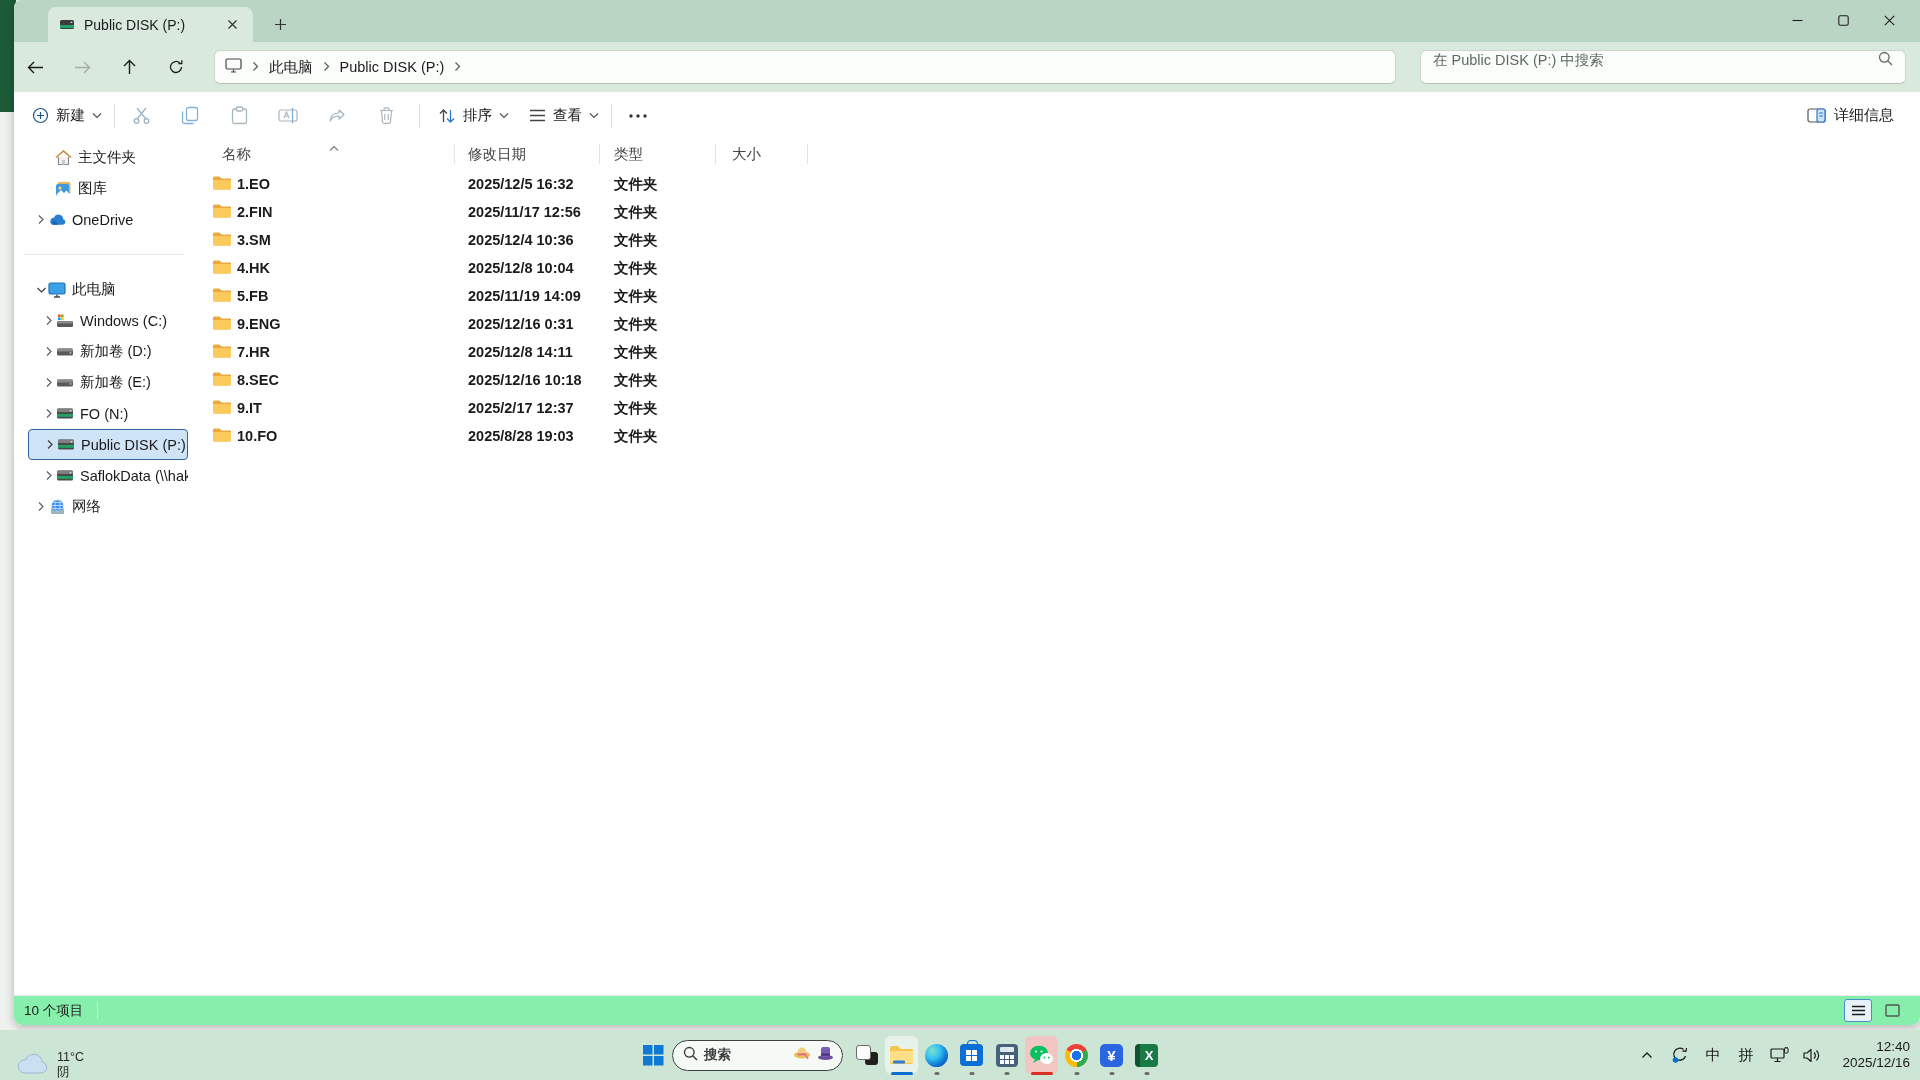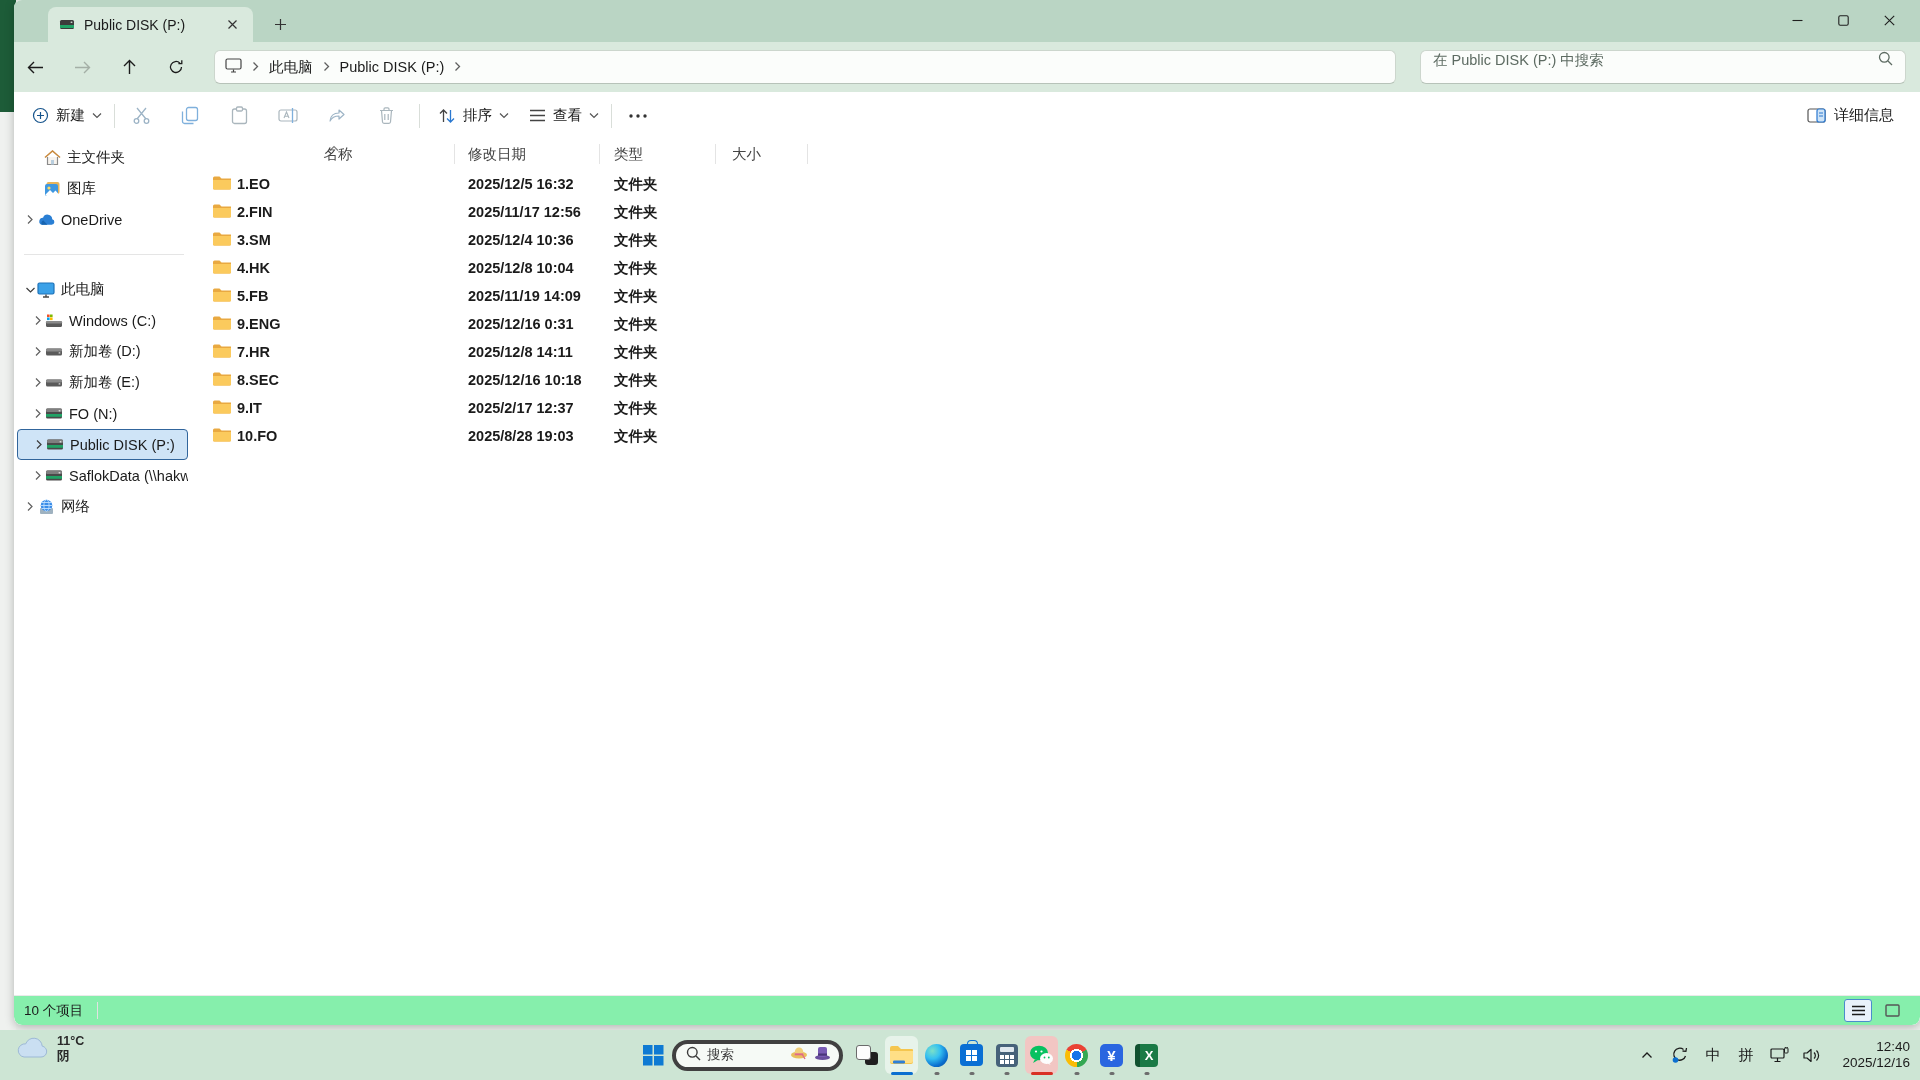--- a/index.html
+++ b/index.html
@@ -46,37 +46,37 @@
     font-size:14.5px; flex:none; }
   .ticon { width:36px; height:36px; display:flex; align-items:center; justify-content:center;
     border-radius:4px; margin-right:13px; flex:none; }
   .tsep { width:1px; height:24px; background:#d9ded9; margin:0 8px 0 2px; flex:none; }
   .details-toggle { margin-left:auto; margin-right:18px; display:flex; align-items:center; gap:8px;
     font-size:15px; padding:6px 8px; border-radius:4px; }
 
   
   .sidebar { position:absolute; left:0; top:138px; width:186px; bottom:30px; background:#fff;
     padding-top:4px; overflow:hidden; }
-  .sbitem { height:31px; display:flex; align-items:center; margin:0 12px 0 3px; border-radius:4px;
+  .sbitem { height:31px; display:flex; align-items:center; margin:0 12px 0 14px; border-radius:4px;
     overflow:hidden; white-space:nowrap; }
   .sbitem .lbl { font-size:14.5px; margin-left:6px; }
   .sb-chev { width:14px; display:flex; justify-content:center; flex:none; }
   .sbicon { width:18px; height:18px; flex:none; display:flex; align-items:center; justify-content:center; }
   .ind-top   { padding-left:6px; }
   .ind-top-n { padding-left:26px; }
   .ind-drive { padding-left:14px; }
   .sbitem.selected { background:#cfe4f7; border:1px solid #31659c; }
   .sbsep { height:39px; display:flex; align-items:center; }
   .sbsep div { height:1px; background:#e5e5e5; width:160px; margin-left:10px; }
 
   
   .filelist { position:absolute; left:186px; top:138px; right:0; bottom:30px; background:#fff; }
   .lheader { display:flex; height:32px; align-items:center; position:relative; }
   .hcell { font-size:14.5px; color:#444; height:20px; line-height:20px; border-right:1px solid #e4e4e4; }
-  .hc-name { width:255px; padding-left:22px;text-align:center; }
+  .hc-name { width:255px; padding-left:22px; }
   .hc-date { width:145px; padding-left:13px; }
   .hc-type { width:116px; padding-left:14px; }
   .hc-size { width:92px;  padding-left:16px; }
   .sortcaret { position:absolute; left:128px; top:0px; }
   .frow { display:flex; height:28px; align-items:center; }
   .fcell { font-size:14.5px; white-space:nowrap;font-weight:bold; }
   .fc-name { width:255px; padding-left:12px; display:flex; align-items:center; gap:5px; }
   .fc-date { width:145px; padding-left:13px; }
   .fc-type { width:116px; padding-left:14px; }
 
@@ -84,32 +84,32 @@
   .statusbar { position:absolute; left:0; bottom:0; right:0; height:30px; background:#86efac;
     border-top:1px solid #eaeaea; display:flex; align-items:center; padding:0 10px;
     border-radius:0 0 8px 8px; }
   .scount { font-size:13.5px; padding-right:14px; border-right:1px solid #e2e2e2; height:17px; line-height:17px; }
   .viewtoggles { margin-left:auto; display:flex; gap:6px; align-items:center; margin-right:4px; }
   .vt { width:28px; height:23px; display:flex; align-items:center; justify-content:center; border-radius:3px; }
   .vt.active { border:1px solid #4a8ccc; background:#e9f2fb; }
 
   
   .taskbar { position:absolute; left:0; top:1030px; width:1920px; height:50px; background:#cde5d4; }
-  .weather { position:absolute; left:16px; top:4px; display:flex; align-items:center; gap:7px;font-weight:bold; }
+  .weather { position:absolute; left:16px; top:20px; display:flex; align-items:center; gap:7px; }
   .wtxt { font-size:12.5px; line-height:15px; color:#2a2a2a; }
   .centericons { position:absolute; left:634px; top:0; height:50px; display:flex; align-items:center; }
   .tkbox { width:35px; height:44px; display:flex; align-items:center; justify-content:center;
     position:relative; flex:none; }
   .tkbox .dot { position:absolute; bottom:2px; left:50%; transform:translateX(-50%);
     width:5px; height:3px; border-radius:2px; background:#6d6d6d; }
   .tkbox .bar { position:absolute; bottom:2px; left:50%; transform:translateX(-50%);
     width:22px; height:3px; border-radius:2px; }
   .startbox { width:38px; }
-  .searchpill { width:171px; height:31px; background:#f6faf6; border:4px solid #404040; border-radius:16px;
-    display:flex; align-items:center; padding:0 8px 0 10px; margin-right:6px; gap:6px; flex:none; }
+  .searchpill { width:171px; height:31px; background:#f6faf6; border:1px solid #404040; border-radius:16px;
+    display:flex; align-items:center; padding:0 8px 0 10px; margin-right:6px; gap:6px; flex:none;font-weight:bold; }
   .searchpill .stxt { font-size:13.5px; color:#3c3c3c; flex:1; }
   .expl-active { background:#e7f3ea; border-radius:6px; width:33px; height:38px;
     display:flex; align-items:center; justify-content:center; }
   .wechat-pill { background:#f2c6c3; border-radius:6px; width:33px; height:38px;
     display:flex; align-items:center; justify-content:center; }
   .tray { position:absolute; right:10px; top:0; height:50px; display:flex; align-items:center; gap:7px; }
   .trayitem { width:26px; height:30px; display:flex; align-items:center; justify-content:center;
     font-size:15px; flex:none; }
   .clock { text-align:right; font-size:13.5px; line-height:16px; width:78px; }
 

